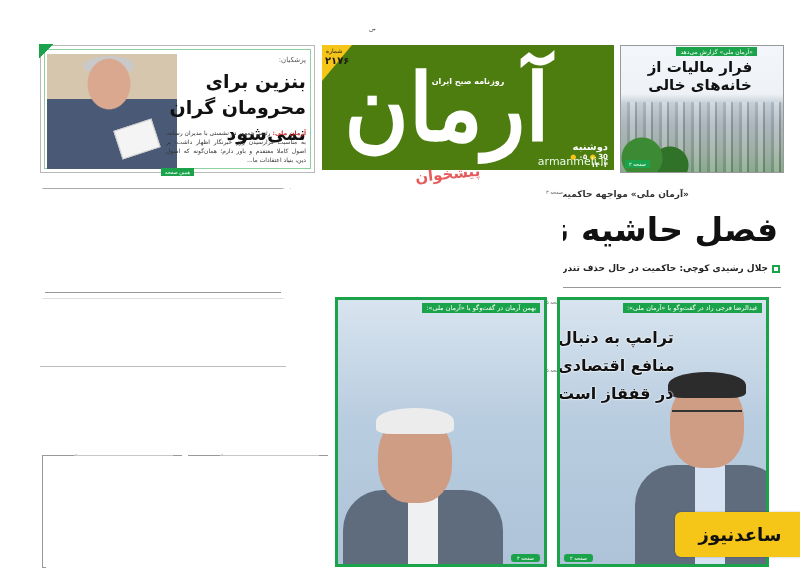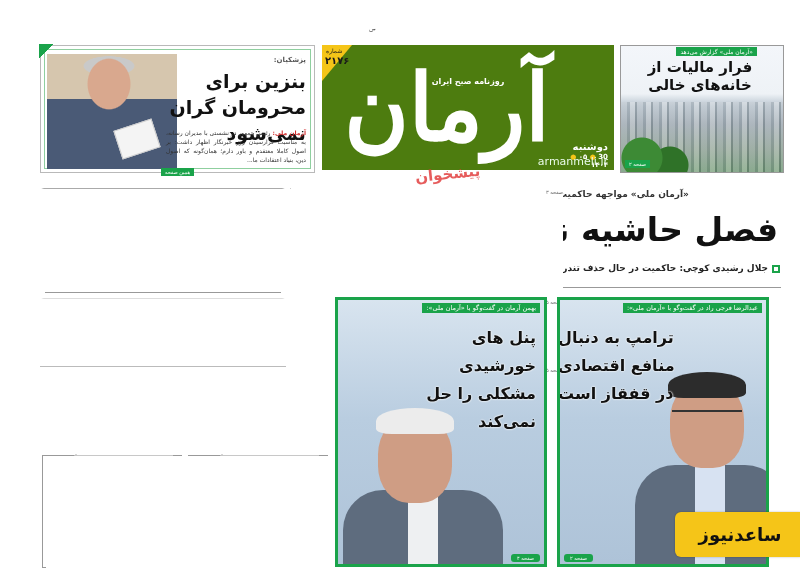--- a/index.html
+++ b/index.html
@@ -34,21 +34,21 @@
   
   .tl-box { position: absolute; left: 40px; top: 45px; width: 275px; height: 128px; border: 1px solid #b9b9b9; background: #fff; }
   .tl-box .inner { position: absolute; left: 3px; top: 3px; right: 3px; bottom: 3px; border: 1px solid #8fcf9f; }
   .tl-box .corner { position: absolute; left: -2px; top: -2px; width: 14px; height: 14px; background: linear-gradient(135deg, #1aa34a 0 50%, transparent 50%); }
   .tl-box .photo { position: absolute; left: 6px; top: 8px; width: 130px; height: 115px; background:
       radial-gradient(ellipse 22px 26px at 62px 30px, #d9a88e 0 95%, transparent 100%),
       radial-gradient(ellipse 26px 10px at 62px 12px, #c9c9c9 0 95%, transparent 100%),
       linear-gradient(180deg, transparent 0 45px, #4a5a76 45px 100%);
       background-color: #d6c6ae; }
   .tl-box .paper { position: absolute; left: 70px; top: 70px; width: 40px; height: 30px; background: #f4f4f4; transform: rotate(-18deg); border: 1px solid #ccc; }
-  .tl-box .kicker { position: absolute; right: 8px; top: 10px; font-size: 7px; color: #555; font-weight: bold; }
+  .tl-box .kicker { position: absolute; right: 8px; top: 10px; font-size: 7px; color: #555; }
   .tl-box .headline { position: absolute; right: 8px; top: 22px; width: 140px; font-size: 19px; font-weight: bold; line-height: 26px; text-align: right; color: #111; }
   .tl-box .body { position: absolute; right: 8px; top: 82px; width: 140px; font-size: 6px; line-height: 9px; text-align: justify; color: #333; }
   .tl-box .body .src { color: #d12b2b; font-weight: bold; }
   .tl-box .page-tag { position: absolute; left: 120px; bottom: -4px; background: #1aa34a; color: #fff; font-size: 5px; padding: 1px 4px; }
 
   
   .l-story { position: absolute; left: 40px; width: 246px; border: 1px solid #aaa; border-radius: 4px; background: #fff; }
   .l-story .kicker { font-size: 6.5px; color: #444; text-align: center; margin-top: 5px; }
   .l-story .headline { font-size: 20px; font-weight: bold; text-align: center; color: #111; line-height: 26px; margin-top: 2px; }
   .l-story .body { display: flex; gap: 8px; padding: 3px 8px; font-size: 6px; line-height: 9px; color: #333; text-align: justify; }
@@ -232,19 +232,18 @@
     <div class="headline">ترامپ به دنبال منافع اقتصادی در قفقاز است</div>
     <div class="page-tag">صفحه ۲</div>
   </div>
 
   <div class="iv iv-left">
     <div class="suit"></div>
     <div class="shirt"></div>
     <div class="head"></div>
     <div class="hair"></div>
     <div class="kicker">بهمن آرمان در گفت‌وگو با «آرمان ملی»:</div>
-    <div class="headline">پنل های خورشیدی مشکلی را حل نمی‌کند</div>
     <div class="page-tag">صفحه ۴</div>
   </div>
 
   <div class="badge">ساعدنیوز</div>
 
 </div>
 
 </body></html>

